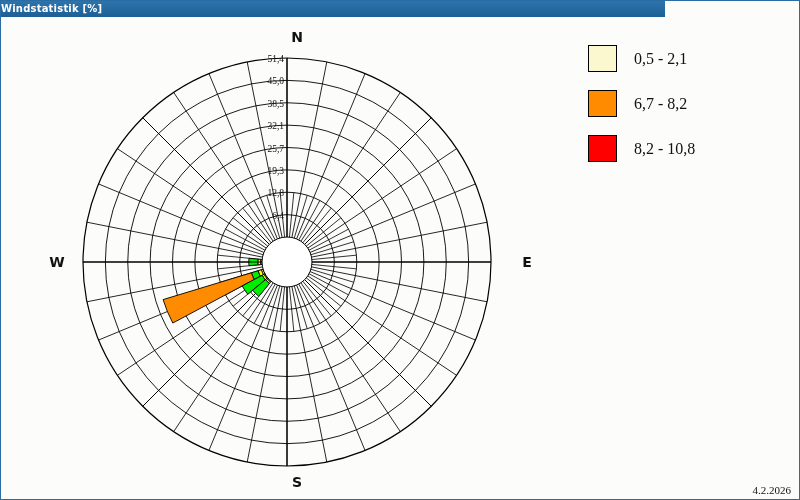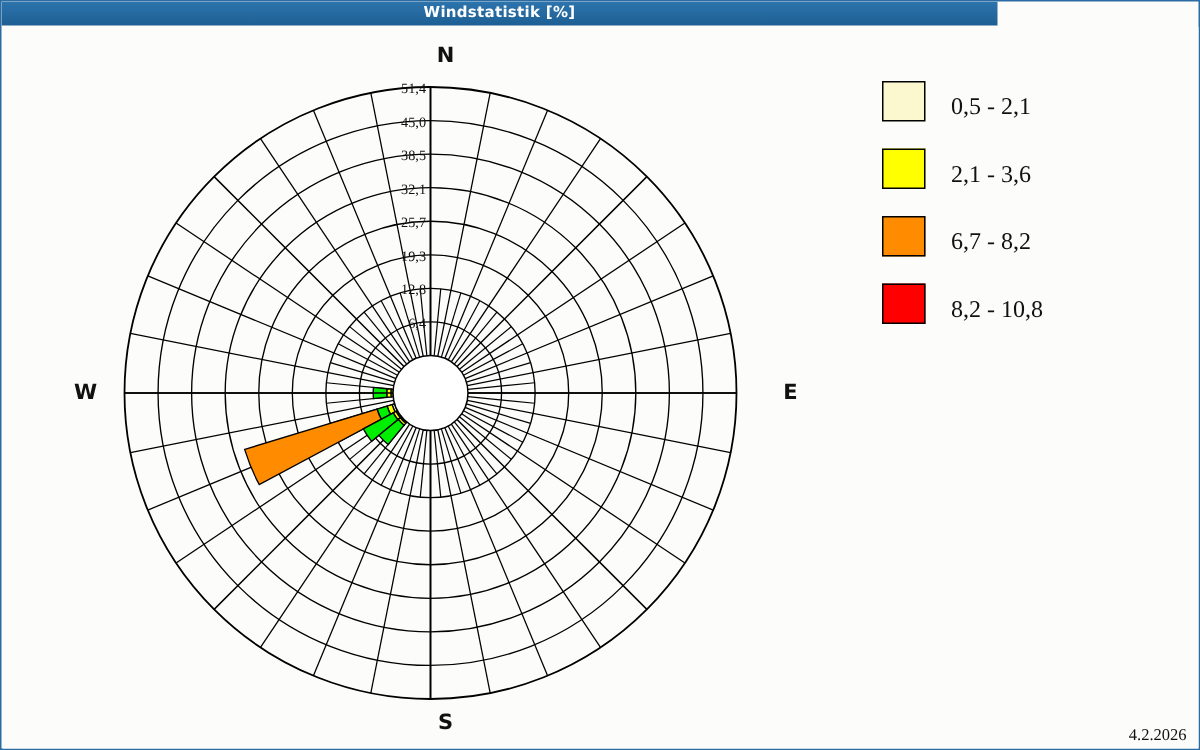--- a/index.html
+++ b/index.html
@@ -23,21 +23,21 @@
     position: absolute;
     left: 0; top: 0;
     width: 664px;
     height: 16px;
     background: linear-gradient(#2d74ad, #1d5f93);
     color: #ffffff;
     font-family: "DejaVu Sans", sans-serif;
     font-size: 10px;
     font-weight: bold;
     line-height: 16px;
-    text-align: center;
+    text-align: left;
     letter-spacing: 0.2px;
   }
   #content {
     position: absolute;
     left: 1px; top: 17px;
     width: 798px;
     height: 482px;
     background: #fcfdfb;
   }
   #rose-area {
@@ -64,21 +64,21 @@
   #label-w { left: 35px; top: 236px; }
   #label-e { left: 505px; top: 236px; }
 
   #legend {
     position: absolute;
     left: 575px; top: 18px;
     width: 215px;
   }
   .legend-row {
     display: flex;
-    align-items: flex-end;
+    align-items: center;
     height: 45px;
   }
   .legend-swatch {
     width: 29px;
     height: 27px;
     border: 1.5px solid #000000;
     box-sizing: border-box;
     flex: 0 0 auto;
     margin-left: 11px;
   }
@@ -235,24 +235,20 @@
       <div class="compass-label" id="label-w">W</div>
       <div class="compass-label" id="label-e">E</div>
     </div>
 
     <div id="legend">
         <div class="legend-row">
           <div class="legend-swatch" style="background: rgb(251, 248, 208);"></div>
           <div class="legend-text">0,5 - 2,1</div>
         </div>
         <div class="legend-row">
-          <div class="legend-swatch" style="background: rgb(255, 255, 0);"></div>
-          <div class="legend-text">2,1 - 3,6</div>
-        </div>
-        <div class="legend-row">
           <div class="legend-swatch" style="background: rgb(255, 140, 0);"></div>
           <div class="legend-text">6,7 - 8,2</div>
         </div>
         <div class="legend-row">
           <div class="legend-swatch" style="background: rgb(255, 0, 0);"></div>
           <div class="legend-text">8,2 - 10,8</div>
         </div>
       </div>
 
     <div id="date-stamp">4.2.2026</div>

